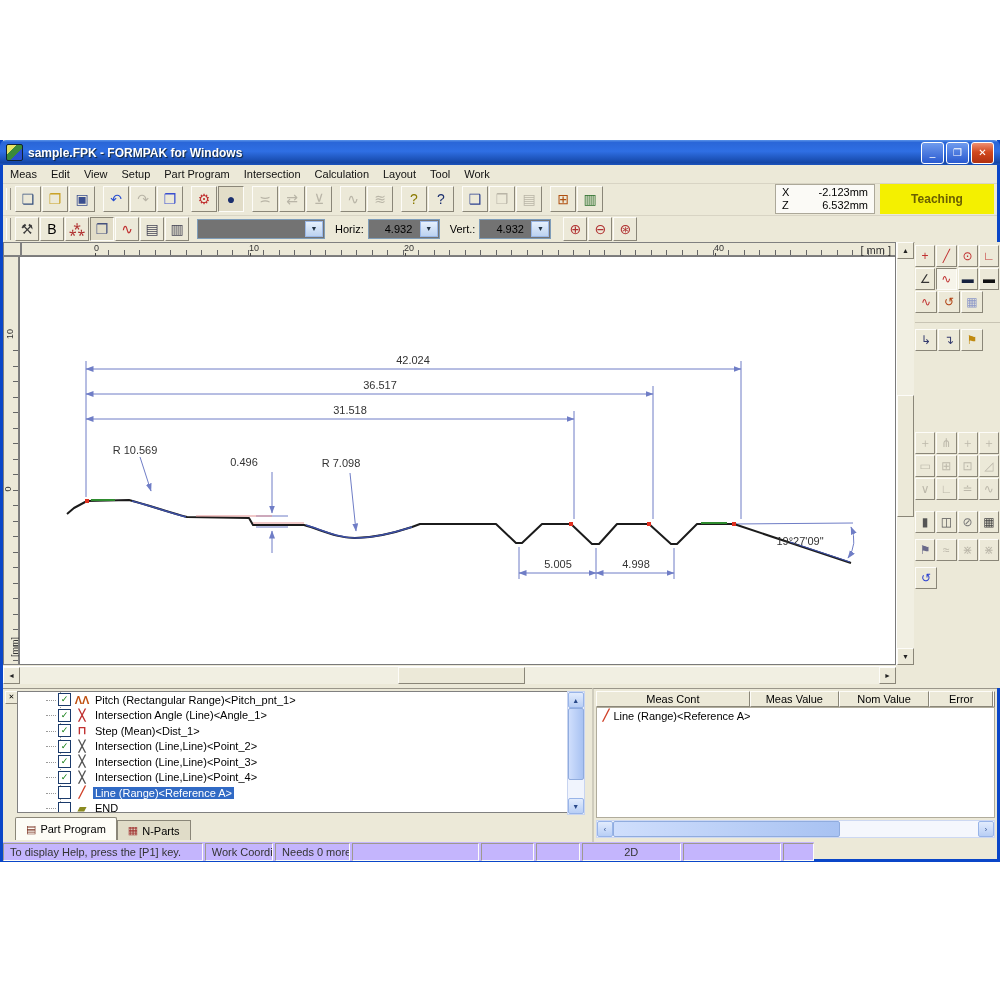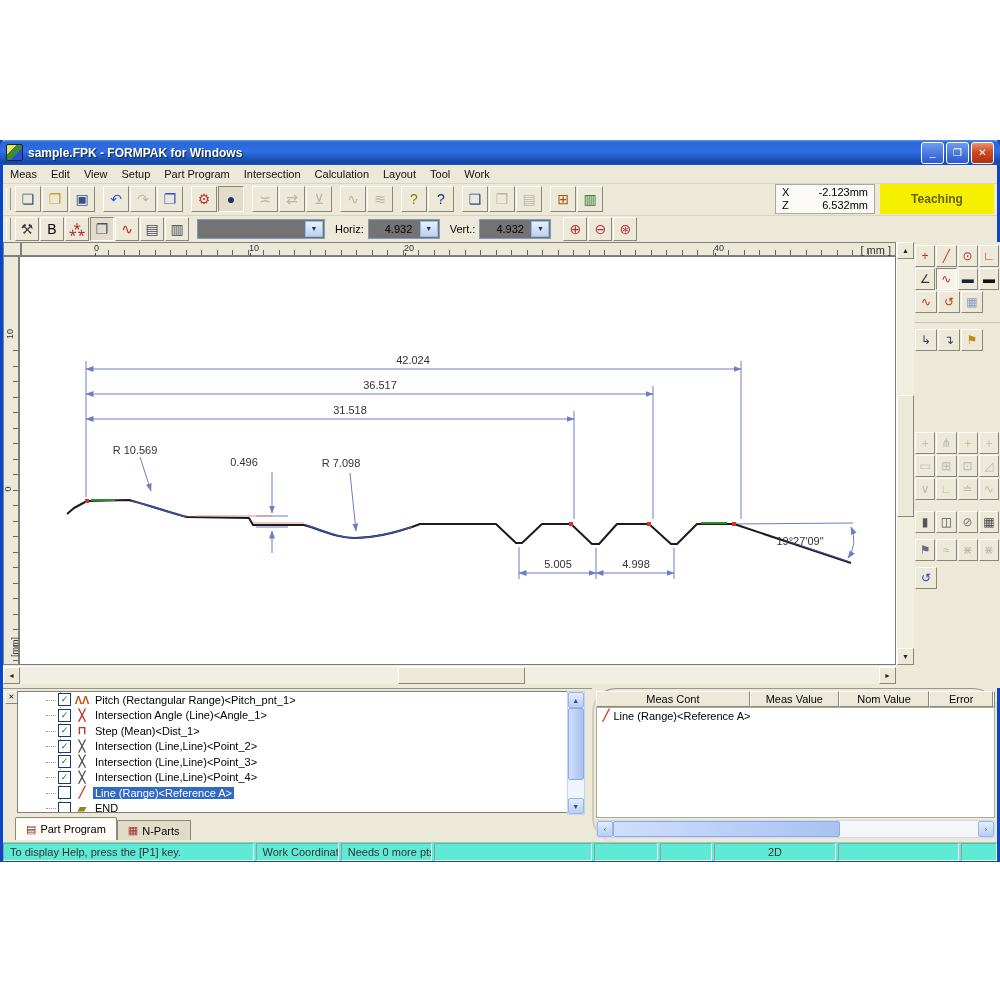--- a/index.html
+++ b/index.html
@@ -66,21 +66,21 @@
   .ptn.pressed{border-color:#8a8678 #fdfcf8 #fdfcf8 #8a8678;background:#f6f4ea;}
   .ptn.disabled .gl{color:#bcb8aa !important;}
   .pgroup:nth-child(2){margin-top:8px;border-top:1px solid #c8c4b4;padding-top:6px;}
   .pgroup:nth-child(3){margin-top:80px;}
   .pgroup:nth-child(4){margin-top:10px;}
   .pgroup:nth-child(5){margin-top:5px;}
   .pgroup:nth-child(6){margin-top:5px;}
   
   .panels{position:absolute;left:0;top:548px;width:994px;height:153px;display:flex;}
   .lpanel{position:relative;width:590px;height:153px;background:#ece9d8;border-top:1px solid #9a968a;}
-  .rpanel{position:relative;width:404px;height:153px;background:#ece9d8;border-top:1px solid #9a968a;border-left:2px solid #cfccbd;border-radius:24px;}
+  .rpanel{position:relative;width:404px;height:153px;background:#ece9d8;border-top:1px solid #9a968a;border-left:2px solid #cfccbd;}
   .panel-close{position:absolute;left:2px;top:2px;width:11px;height:11px;background:#ece9d8;border:1px solid;border-color:#fdfcf8 #8a8678 #8a8678 #fdfcf8;
     font-size:7px;line-height:9px;text-align:center;color:#000;}
   .tree{position:absolute;left:14px;top:2px;width:553px;height:122px;background:#fff;border:1px solid #808080;overflow:hidden;padding-left:40px;box-sizing:border-box;}
   .titem{display:flex;align-items:center;height:15.5px;font-size:11px;white-space:nowrap;position:relative;}
   .titem::before{content:"";position:absolute;left:-12px;top:50%;width:10px;border-top:1px dotted #9a9a9a;}
   .tree-guide{position:absolute;left:42px;top:0;bottom:0;border-left:1px dotted #9a9a9a;}
   .cb{width:11px;height:11px;border:1px solid #1a3a6b;background:#fff;font-size:9px;line-height:10px;text-align:center;color:#0a7a0a;margin-right:3px;flex:0 0 auto;}
   .ticon{width:16px;text-align:center;font-size:11px;font-weight:bold;margin-right:3px;flex:0 0 auto;}
   .tlab{padding:0 2px;color:#000;}
   .tlab.sel{background:#316ac5;color:#fff;}
@@ -98,21 +98,21 @@
   .mhead .th:nth-child(1){width:165px;}
   .mhead .th:nth-child(2){width:95px;}
   .mhead .th:nth-child(3){width:97px;}
   .mhead .th:nth-child(4){width:68px;}
   .mhead .th:nth-child(5){flex:1;}
   .mbody{position:absolute;left:2px;top:18px;right:2px;bottom:24px;background:#fff;border:1px solid #b0ac9c;font-size:11px;}
   .trow{display:flex;align-items:center;height:15px;padding-left:6px;gap:4px;}
   .rline{color:#d04028;font-weight:bold;}
   .rhscroll{position:absolute;left:2px;bottom:4px;right:2px;height:16px;background:#f5f7fd;border:1px solid #cdd8f2;}
   
-  .statusbar{position:absolute;left:0;top:702px;width:994px;height:19px;display:flex;gap:2px;padding-top:1px;box-sizing:border-box;background:#5eead4;}
+  .statusbar{position:absolute;left:0;top:702px;width:811px;height:19px;display:flex;gap:2px;padding-top:1px;box-sizing:border-box;background:#c4b5fd;}
   .sseg{border:1px solid;border-color:#9e9a8e #fdfcf8 #fdfcf8 #9e9a8e;font-size:11px;color:#333;display:flex;align-items:center;padding:0 6px;box-sizing:border-box;white-space:nowrap;overflow:hidden;}
   .sseg.center{justify-content:center;}
   svg text{font-family:"Liberation Sans",sans-serif;font-size:11px;fill:#333;}
 </style>
 </head>
 <body>
 
 <div id="stage">
   <div class="window">
 

